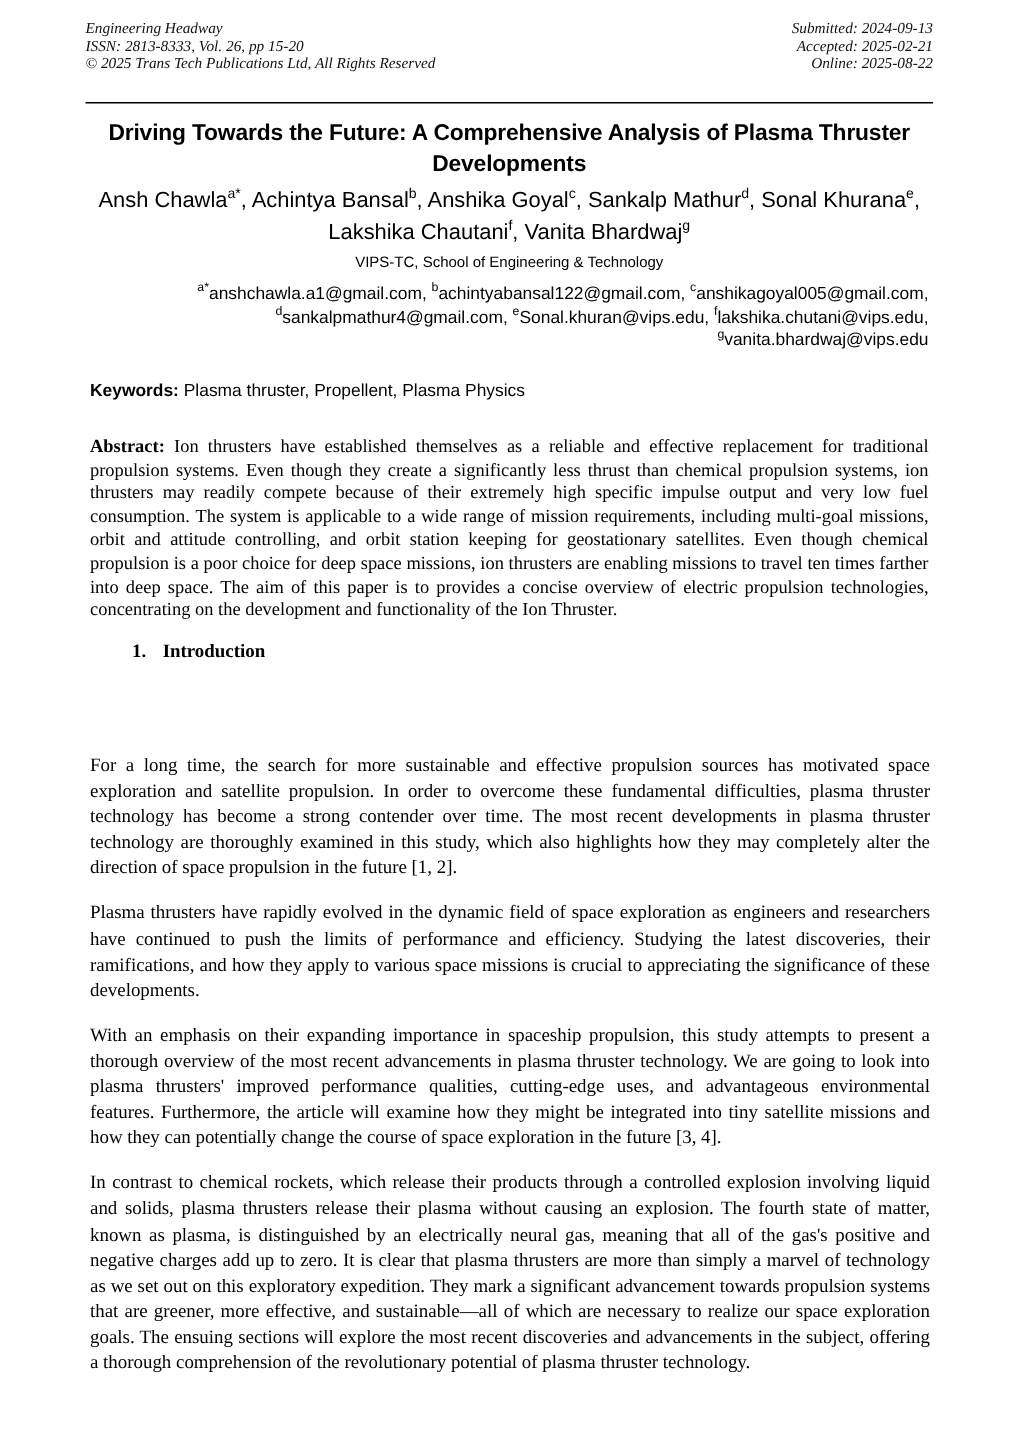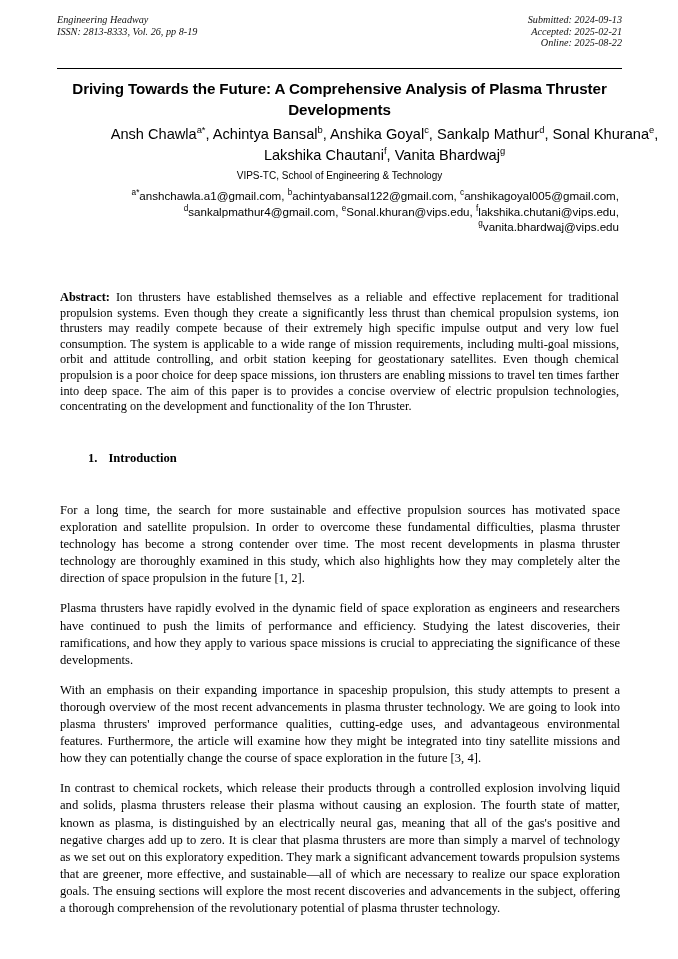--- a/index.html
+++ b/index.html
@@ -62,21 +62,20 @@
   
   .authors {
     position: absolute;
     left: 60px;
     top: 124px;
     width: 559px;
     text-align: center;
     font-family: "Liberation Sans", "DejaVu Sans", sans-serif;
     font-size: 14.6px;
     line-height: 21px;
-    margin-left: 45px;
   }
   .authors sup {
     font-size: 9.4px;
     vertical-align: super;
     line-height: 0;
   }
 
   
   .affiliation {
     position: absolute;
@@ -129,21 +128,21 @@
     line-height: 15.6px;
     text-align: justify;
     text-justify: inter-word;
   }
   .abstract .ab-label { font-weight: bold; }
 
   
   .section-heading {
     position: absolute;
     left: 60px;
-    top: 450px;
+    top: 426px;
     width: 559px;
     font-family: "Liberation Serif", "DejaVu Serif", serif;
     font-weight: bold;
     font-size: 12.6px;
     line-height: 16px;
     padding-left: 28px;
     box-sizing: border-box;
   }
   .section-heading .sec-num { margin-right: 11px; }
 
@@ -166,39 +165,44 @@
   .body-text p:last-child { margin-bottom: 0; }
 </style>
 </head>
 <body>
 
 <div class="page">
 
   <div class="masthead">
     <div class="masthead-left">
       <div>Engineering Headway</div>
-      <div>ISSN: 2813-8333, Vol. 26, pp 8-19</div>
+      <div>ISSN: 2813-8333, Vol. 26, pp 15-20</div>
+      <div>© 2025 Trans Tech Publications Ltd, All Rights Reserved</div>
     </div>
     <div class="masthead-right">
       <div>Submitted: 2024-09-13</div>
       <div>Accepted: 2025-02-21</div>
       <div>Online: 2025-08-22</div>
     </div>
   </div>
 
   <div class="rule"></div>
 
   <div class="title">Driving Towards the Future: A Comprehensive Analysis of Plasma Thruster Developments</div>
 
   <div class="authors"><span>Ansh Chawla</span><sup>a*</sup>, <span>Achintya Bansal</span><sup>b</sup>, <span>Anshika Goyal</span><sup>c</sup>, <span>Sankalp Mathur</span><sup>d</sup>, <span>Sonal Khurana</span><sup>e</sup>, <span>Lakshika Chautani</span><sup>f</sup>, <span>Vanita Bhardwaj</span><sup>g</sup></div>
 
   <div class="affiliation">VIPS-TC, School of Engineering &amp; Technology</div>
 
   <div class="emails"><sup>a*</sup><span>anshchawla.a1@gmail.com</span>, <sup>b</sup><span>achintyabansal122@gmail.com</span>, <sup>c</sup><span>anshikagoyal005@gmail.com</span>, <sup>d</sup><span>sankalpmathur4@gmail.com</span>, <sup>e</sup><span>Sonal.khuran@vips.edu</span>, <sup>f</sup><span>lakshika.chutani@vips.edu</span>, <sup>g</sup><span>vanita.bhardwaj@vips.edu</span></div>
 
+  <div class="keywords">
+    <span class="kw-label">Keywords:</span>
+    <span>Plasma thruster, Propellent, Plasma Physics</span>
+  </div>
 
   <div class="abstract">
     <span class="ab-label">Abstract:</span>
     <span>Ion thrusters have established themselves as a reliable and effective replacement for traditional propulsion systems. Even though they create a significantly less thrust than chemical propulsion systems, ion thrusters may readily compete because of their extremely high specific impulse output and very low fuel consumption. The system is applicable to a wide range of mission requirements, including multi-goal missions, orbit and attitude controlling, and orbit station keeping for geostationary satellites. Even though chemical propulsion is a poor choice for deep space missions, ion thrusters are enabling missions to travel ten times farther into deep space. The aim of this paper is to provides a concise overview of electric propulsion technologies, concentrating on the development and functionality of the Ion Thruster.</span>
   </div>
 
   <div class="section-heading">
     <span class="sec-num">1.</span><span>Introduction</span>
   </div>
 

